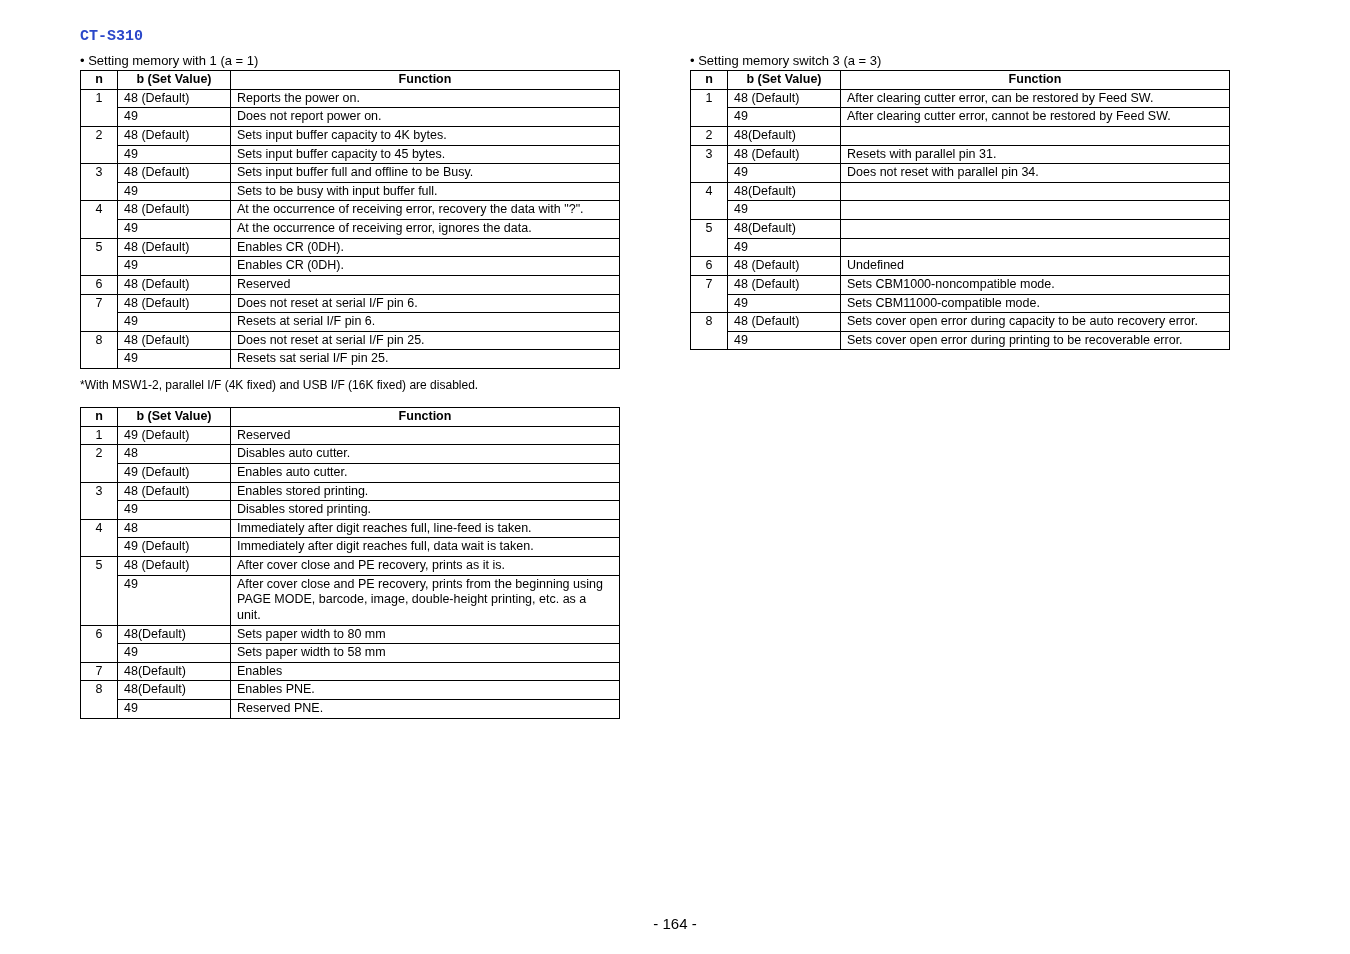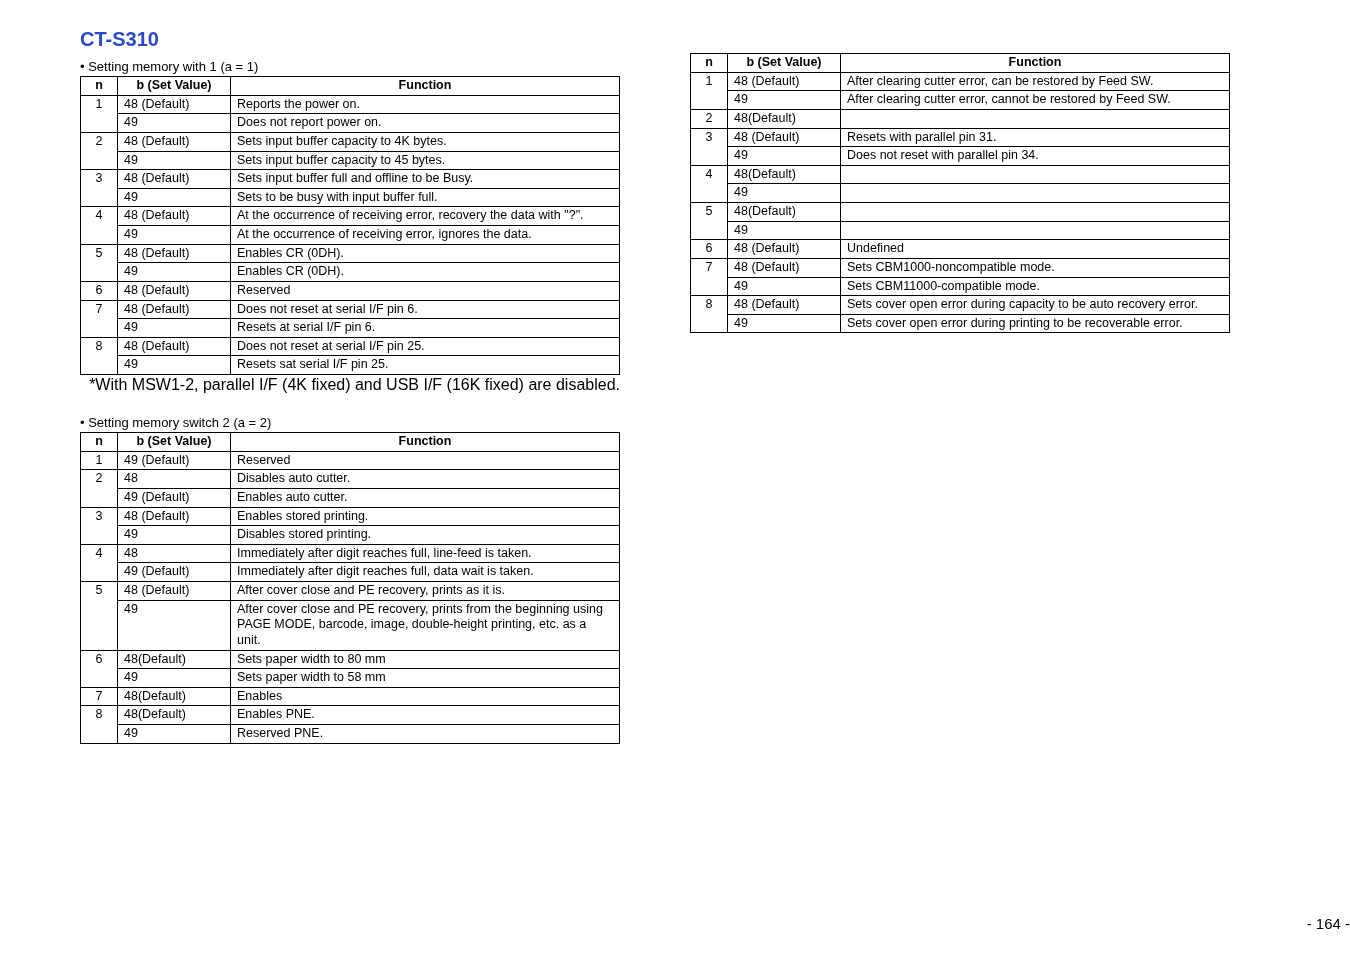--- a/index.html
+++ b/index.html
@@ -9,22 +9,23 @@
     font-size: 13px;
     color: #000;
     width: 1350px;
     height: 954px;
     box-sizing: border-box;
     background: #fff;
   }
   .title {
     color: #2a47c9;
     font-weight: bold;
-    font-size: 20px;
+    font-size: 15px;
     margin-bottom: 2px;
+    font-family: Liberation Mono, monospace;
   }
   .columns {
     display: flex;
     gap: 70px;
   }
   .col {
     width: 540px;
   }
   .caption {
     font-size: 13px;
@@ -43,26 +44,25 @@
     line-height: 1.25;
   }
   th {
     font-weight: bold;
     text-align: center;
   }
   th.n-col { width: 24px; }
   th.b-col { width: 100px; }
   td.n-cell { text-align: center; }
   .footnote {
-    font-size: 16px;
-    margin-top: 1px;
-    text-align: right;
+    font-size: 12px;
+    margin-top: 9px;
   }
   .page-num {
-    text-align: right;
+    text-align: center;
     font-size: 15px;
     position: absolute;
     bottom: 22px;
     left: 0;
     right: 0;
   }
 </style>
 </head>
 <body>
 
@@ -148,21 +148,20 @@
           <tr>
             <td>49</td>
             <td>Resets sat serial I/F pin 25.</td>
           </tr>
         </tbody>
     </table>
     <div class="footnote">*With MSW1-2, parallel I/F (4K fixed) and USB I/F (16K fixed) are disabled.</div>
 
     <br>
 
-    <div class="caption">• Setting memory switch 2 (a = 2)</div>
     <table>
       <thead>
           <tr>
         <th class="n-col">n</th>
         <th class="b-col">b (Set Value)</th>
         <th>Function</th>
       </tr>
         </thead>
       <tbody id="tbody-1">
           <tr>
@@ -229,20 +228,21 @@
             <td>49</td>
             <td>Reserved PNE.</td>
           </tr>
         </tbody>
     </table>
 
   </div>
 
   <div class="col">
 
+    <div class="caption">• Setting memory switch 3 (a = 3)</div>
     <table>
       <thead>
           <tr>
         <th class="n-col">n</th>
         <th class="b-col">b (Set Value)</th>
         <th>Function</th>
       </tr>
         </thead>
       <tbody id="tbody-2">
           <tr>

